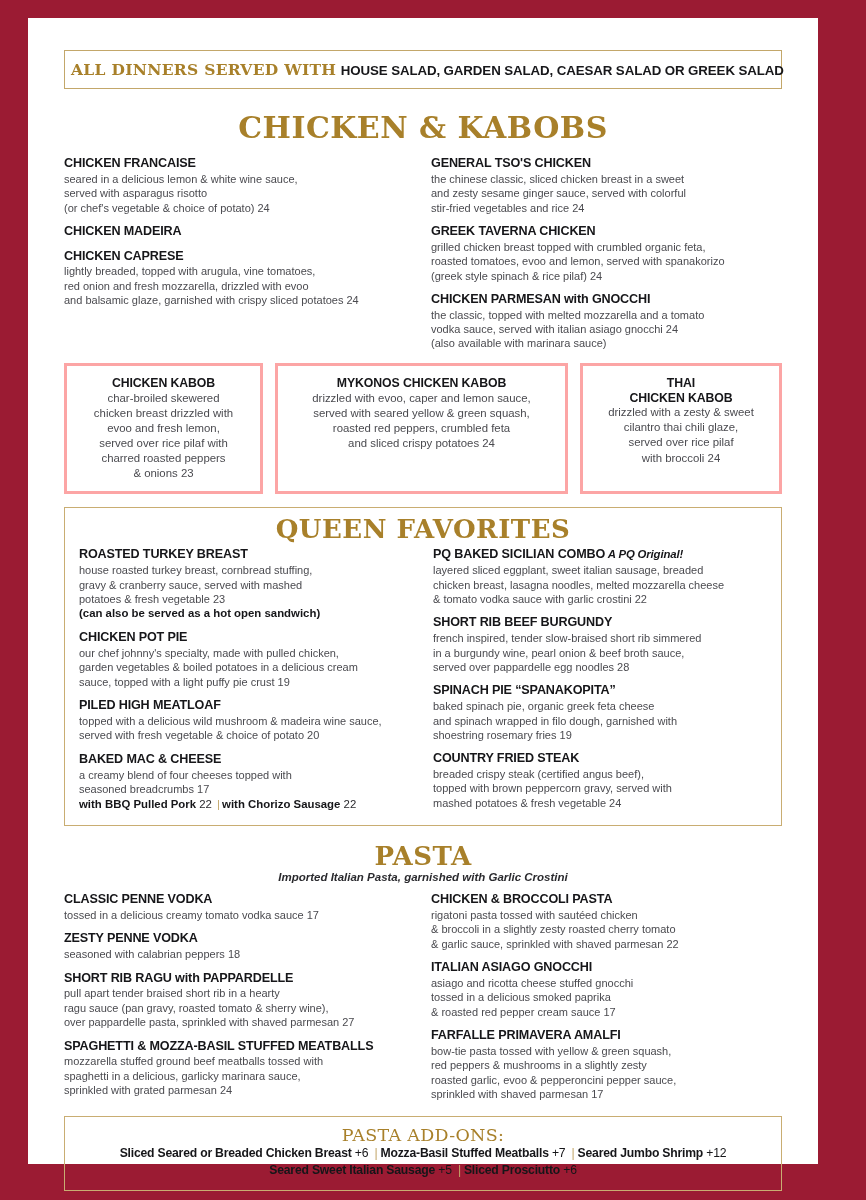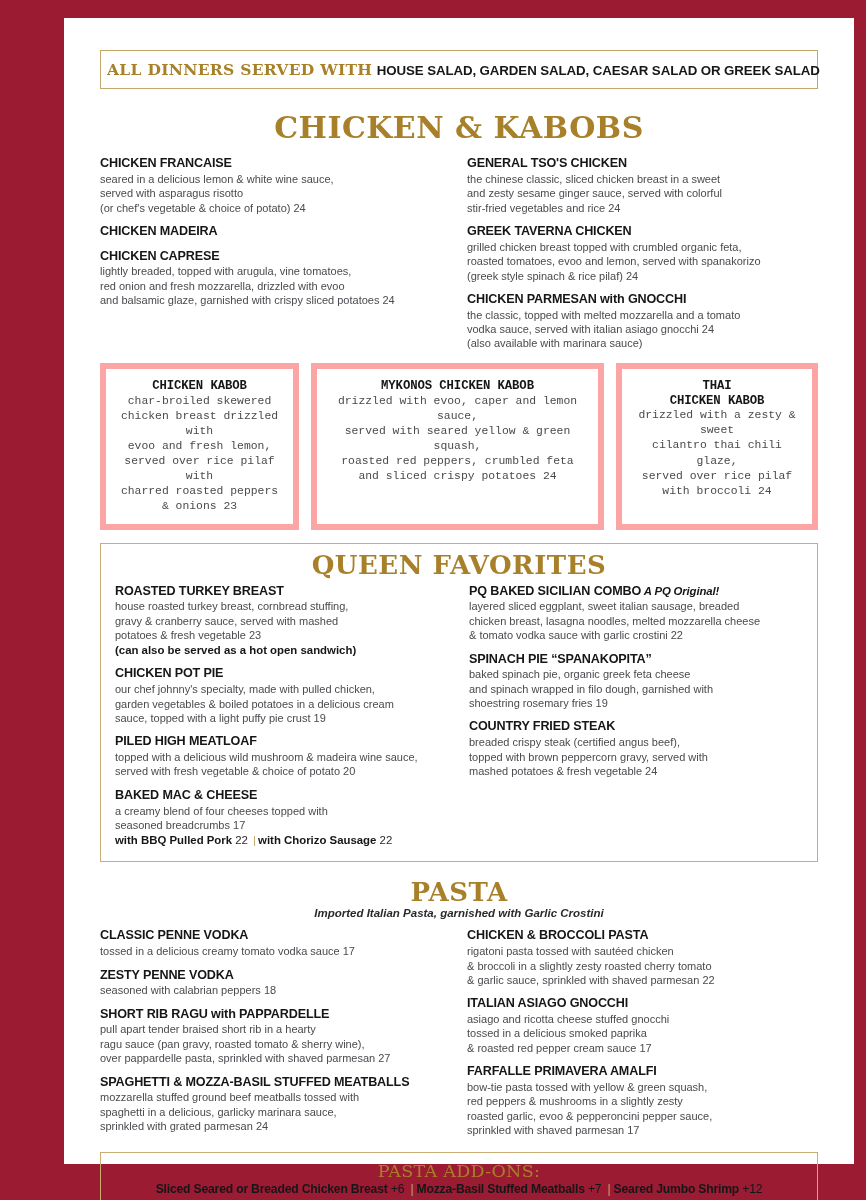--- a/index.html
+++ b/index.html
@@ -16,21 +16,20 @@
   }
 
   .page {
     position: absolute;
     left: 28px;
     top: 18px;
     width: 790px;
     height: 1146px;
     background: #ffffff;
     padding: 0;
-    margin-left: 36px;
   }
 
   .inner {
     padding: 18px 36px 0 36px;
   }
 
   
   .banner {
     border: 1px solid #c3a76a;
     text-align: center;
@@ -117,25 +116,24 @@
   .item-extra .sep { color: #c3a76a; font-weight: normal; padding: 0 2px; }
   .item-extra .price { font-weight: normal; color: #2a2a2e; }
 
   
   .kabobs {
     display: flex;
     gap: 12px;
     margin-top: 12px;
   }
   .kabob-box {
-    border: 6px solid #fca5a5;
+    border: 3px solid #fca5a5;
     text-align: center;
     padding: 10px 8px 10px 8px;
     flex: 1;
-    font-family: Liberation Mono, monospace;
   }
   .kabob-box.k1 { flex: 0 0 199px; }
   .kabob-box.k2 { flex: 0 0 293px; }
   .kabob-box.k3 { flex: 1 1 auto; }
   .kabob-title {
     color: #161619;
     font-weight: bold;
     font-size: 12.3px;
     line-height: 1.2;
     letter-spacing: -0.1px;
@@ -265,20 +263,24 @@
               <div class="item-desc">a creamy blend of four cheeses topped with<br>seasoned breadcrumbs  17</div>
               <div class="item-extra"><span>with BBQ Pulled Pork </span><span class="price">22 </span><span class="sep">|</span><span>with Chorizo Sausage </span><span class="price">22 </span></div>
             </div>
           </div>
         <div class="col right" id="queen-right">
             <div class="item">
               <div class="item-name">PQ BAKED SICILIAN COMBO<span class="tag"> A PQ Original!</span></div>
               <div class="item-desc">layered sliced eggplant, sweet italian sausage, breaded<br>chicken breast, lasagna noodles, melted mozzarella cheese<br>&amp; tomato vodka sauce with garlic crostini  22</div>
             </div>
             <div class="item">
+              <div class="item-name">SHORT RIB BEEF BURGUNDY</div>
+              <div class="item-desc">french inspired, tender slow-braised short rib simmered<br>in a burgundy wine, pearl onion &amp; beef broth sauce,<br>served over pappardelle egg noodles  28</div>
+            </div>
+            <div class="item">
               <div class="item-name">SPINACH PIE “SPANAKOPITA”</div>
               <div class="item-desc">baked spinach pie, organic greek feta cheese<br>and spinach wrapped in filo dough, garnished with<br>shoestring rosemary fries  19</div>
             </div>
             <div class="item">
               <div class="item-name">COUNTRY FRIED STEAK</div>
               <div class="item-desc">breaded crispy steak (certified angus beef),<br>topped with brown peppercorn gravy, served with<br>mashed potatoes &amp; fresh vegetable  24</div>
             </div>
           </div>
       </div>
     </div>

